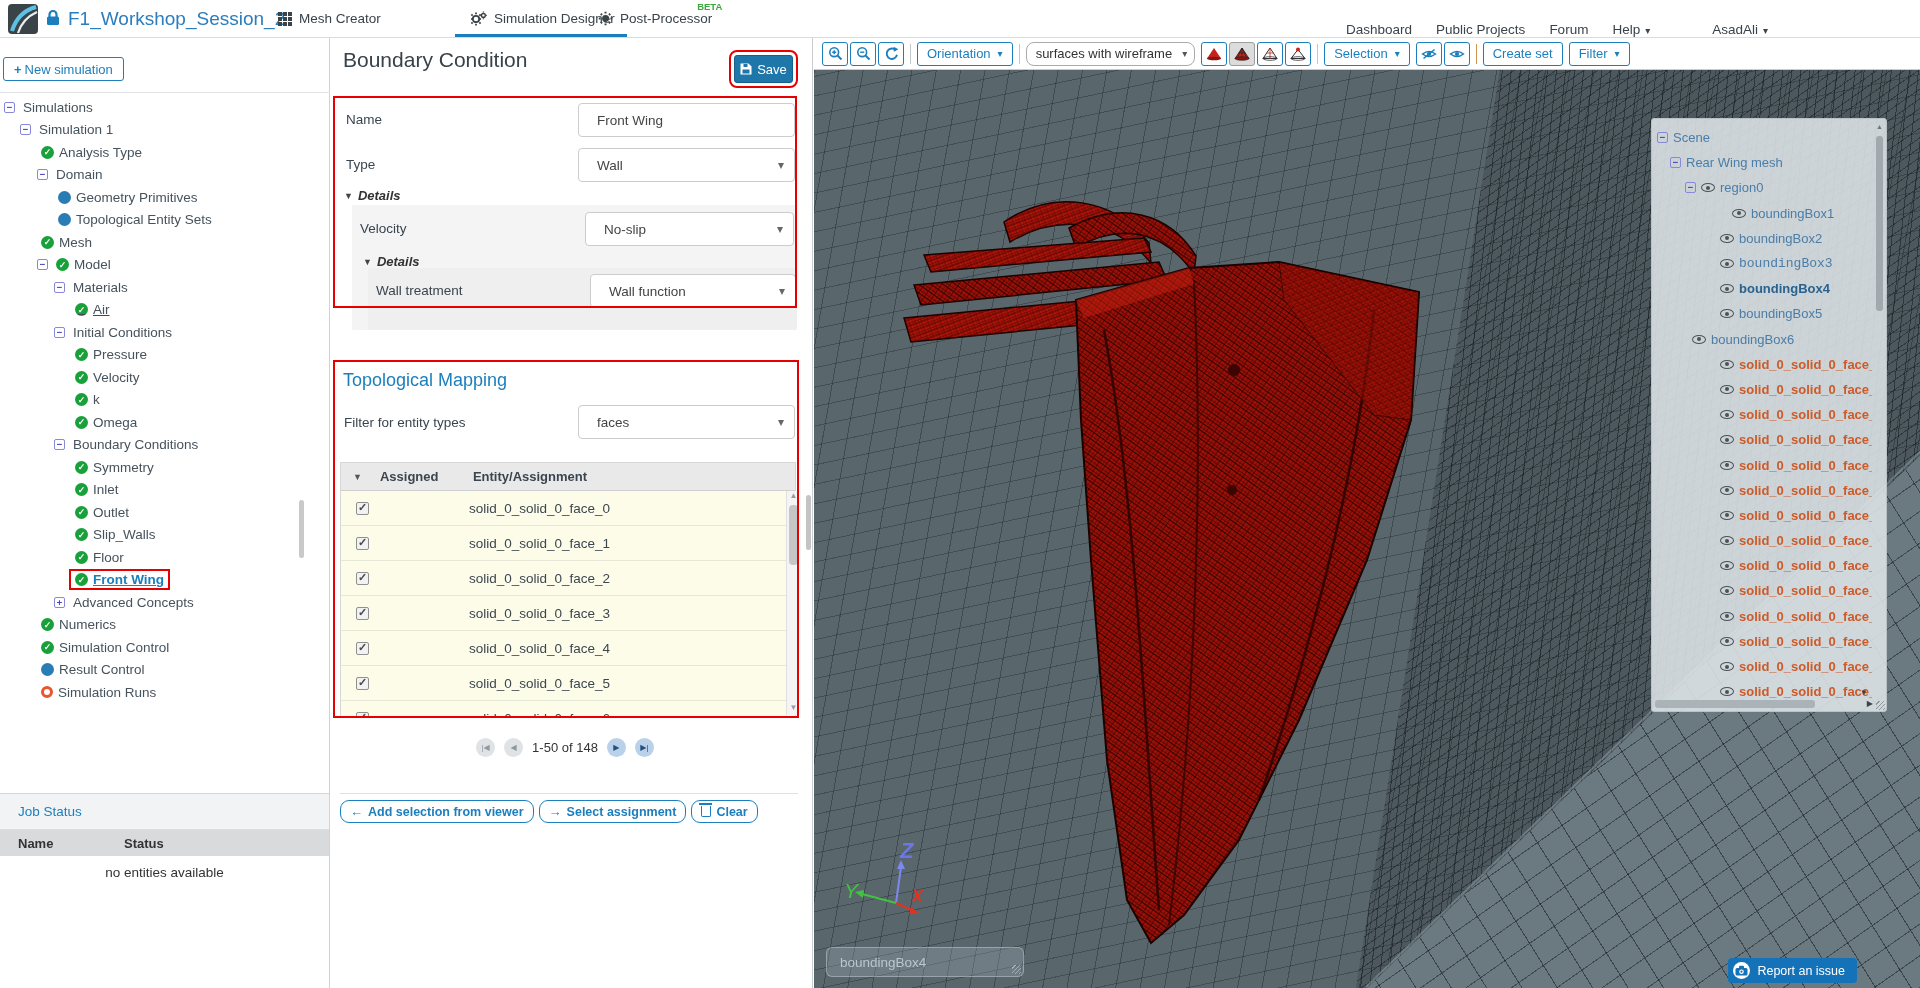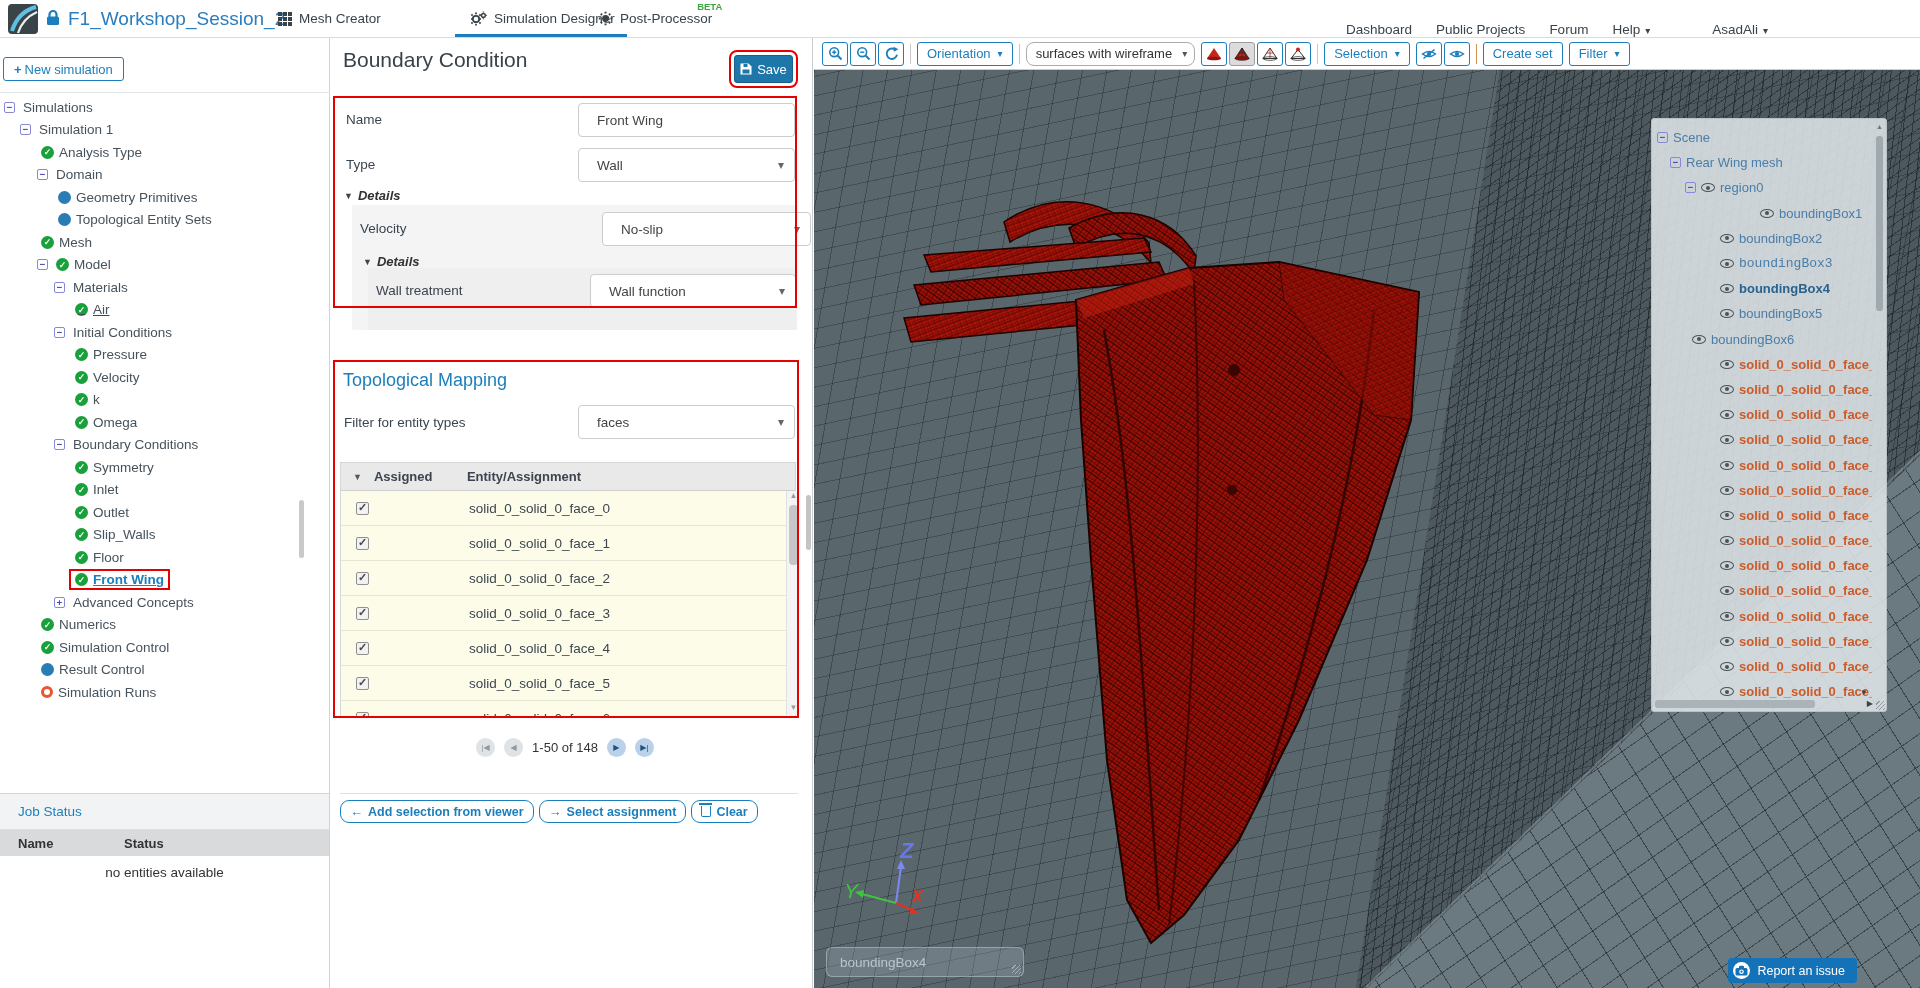--- a/index.html
+++ b/index.html
@@ -63,21 +63,21 @@
   .fselect{cursor:pointer}
   .fselect::after{content:"▾";position:absolute;right:10px;color:#666;font-size:12px}
   .grayblk{position:absolute;background:#f4f4f4;border-radius:2px}
   .dethead{position:absolute;font-size:13px;color:#333;font-style:italic;font-weight:700}
   .dethead::before{content:"▼";font-style:normal;font-size:9px;margin-right:5px;color:#444;vertical-align:1px}
   .topo-title{position:absolute;left:13px;top:332px;font-size:18px;color:#1b7fbd}
   
   #atable{position:absolute;left:10px;top:424px;width:456px;height:255px;border:1px solid #d7d7d7;overflow:hidden;background:#fcfce9}
   .thead{height:28px;background:#e9e9e9;border-bottom:1px solid #cfcfcf;display:flex;align-items:center;font-weight:700;color:#3a4550;font-size:13px}
   .thead .sort{margin-left:12px;font-size:9px;color:#555}
-  .thead .c1{margin-left:12px;width:93px}
+  .thead .c1{margin-left:18px;width:93px}
   .arow{height:35px;display:flex;align-items:center;border-bottom:1px solid #e7e7d8;background:#fcfce9}
   .ckbox{width:13px;height:13px;margin-left:15px;border:1px solid #909090;border-radius:2px;background:#f2f2f2;position:relative;cursor:pointer}
   .ck-true::after{content:"✓";position:absolute;top:-2px;left:1px;font-size:11px;color:#4a4a4a;font-weight:700}
   .aname{margin-left:100px;font-size:13.5px;color:#3c4650}
   .tscroll{position:absolute;right:13px;top:453px;width:13px;height:224px;background:#f4f4f4;border-left:1px solid #e0e0e0;z-index:5}
   .tscroll .up,.tscroll .dn{position:absolute;left:0;width:13px;height:12px;color:#9a9a9a;font-size:8px;text-align:center;cursor:pointer}
   .tscroll .dn{bottom:0}
   .tscroll .thm{position:absolute;left:2px;top:14px;width:9px;height:60px;background:#c6c6c6;border-radius:4px;cursor:pointer}
   
   .pager{position:absolute;left:0;top:700px;width:470px;display:flex;align-items:center;justify-content:center;gap:9px;font-size:13px;color:#333}
@@ -477,21 +477,21 @@
   <input class="finput" style="left: 248px; top: 65px; width: 217px;" value="Front Wing">
 
   <div class="flabel" style="left:16px;top:119px">Type</div>
   <div class="fselect" style="left:248px;top:110px;width:217px">
       <span>Wall</span>
     </div>
 
   <div class="dethead" style="left:14px;top:150px">Details</div>
   <div class="grayblk" style="left:22px;top:167px;width:445px;height:125px"></div>
   <div class="flabel" style="left:30px;top:183px">Velocity</div>
-  <div class="fselect" style="left:272px;top:174px;width:209px">
+  <div class="fselect" style="left:255px;top:174px;width:209px">
       <span>No-slip</span>
     </div>
 
   <div class="dethead" style="left:33px;top:216px">Details</div>
   <div class="grayblk" style="left:38px;top:230px;width:429px;height:62px;background:#efefef"></div>
   <div class="flabel" style="left:46px;top:245px">Wall treatment</div>
   <div class="fselect" style="left:260px;top:236px;width:206px">
       <span>Wall function</span>
     </div>
 
@@ -722,21 +722,21 @@
 
             <span class="sc-hdr">Rear Wing mesh</span>
           </div>
 
           <div class="srow" style="padding-left: 33px; text-align: center;">
             <span class="bx bx-minus"></span>
             <span class="eye eye-true"></span>
             <span class="sc-hdr">region0</span>
           </div>
 
-          <div class="srow" style="padding-left: 108px;">
+          <div class="srow" style="padding-left: 80px;">
 
             <span class="eye eye-true"></span>
             <span class="sc-bb">boundingBox1</span>
           </div>
 
           <div class="srow" style="padding-left: 68px;">
 
             <span class="eye eye-true"></span>
             <span class="sc-bb">boundingBox2</span>
           </div>

